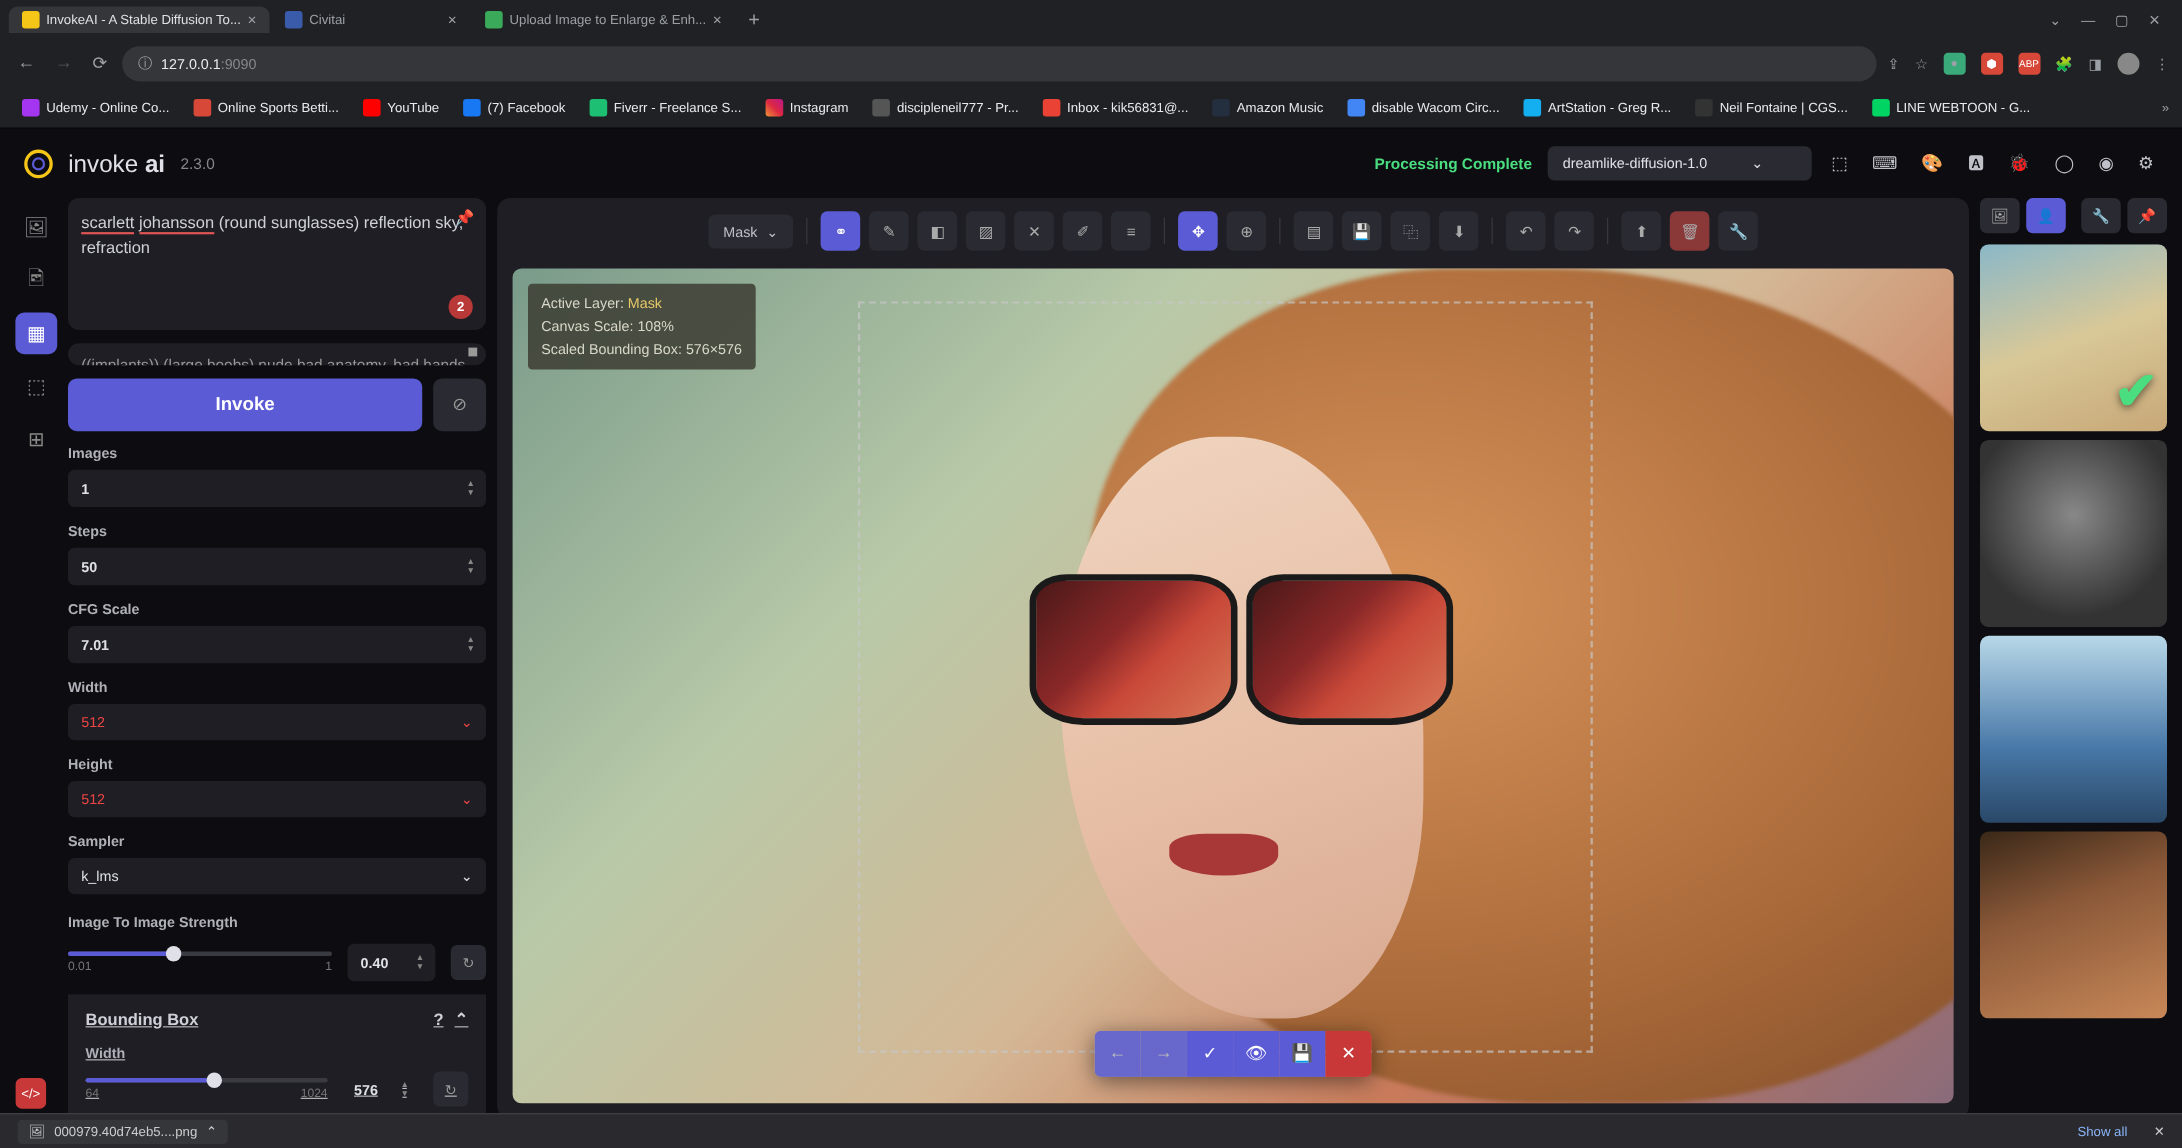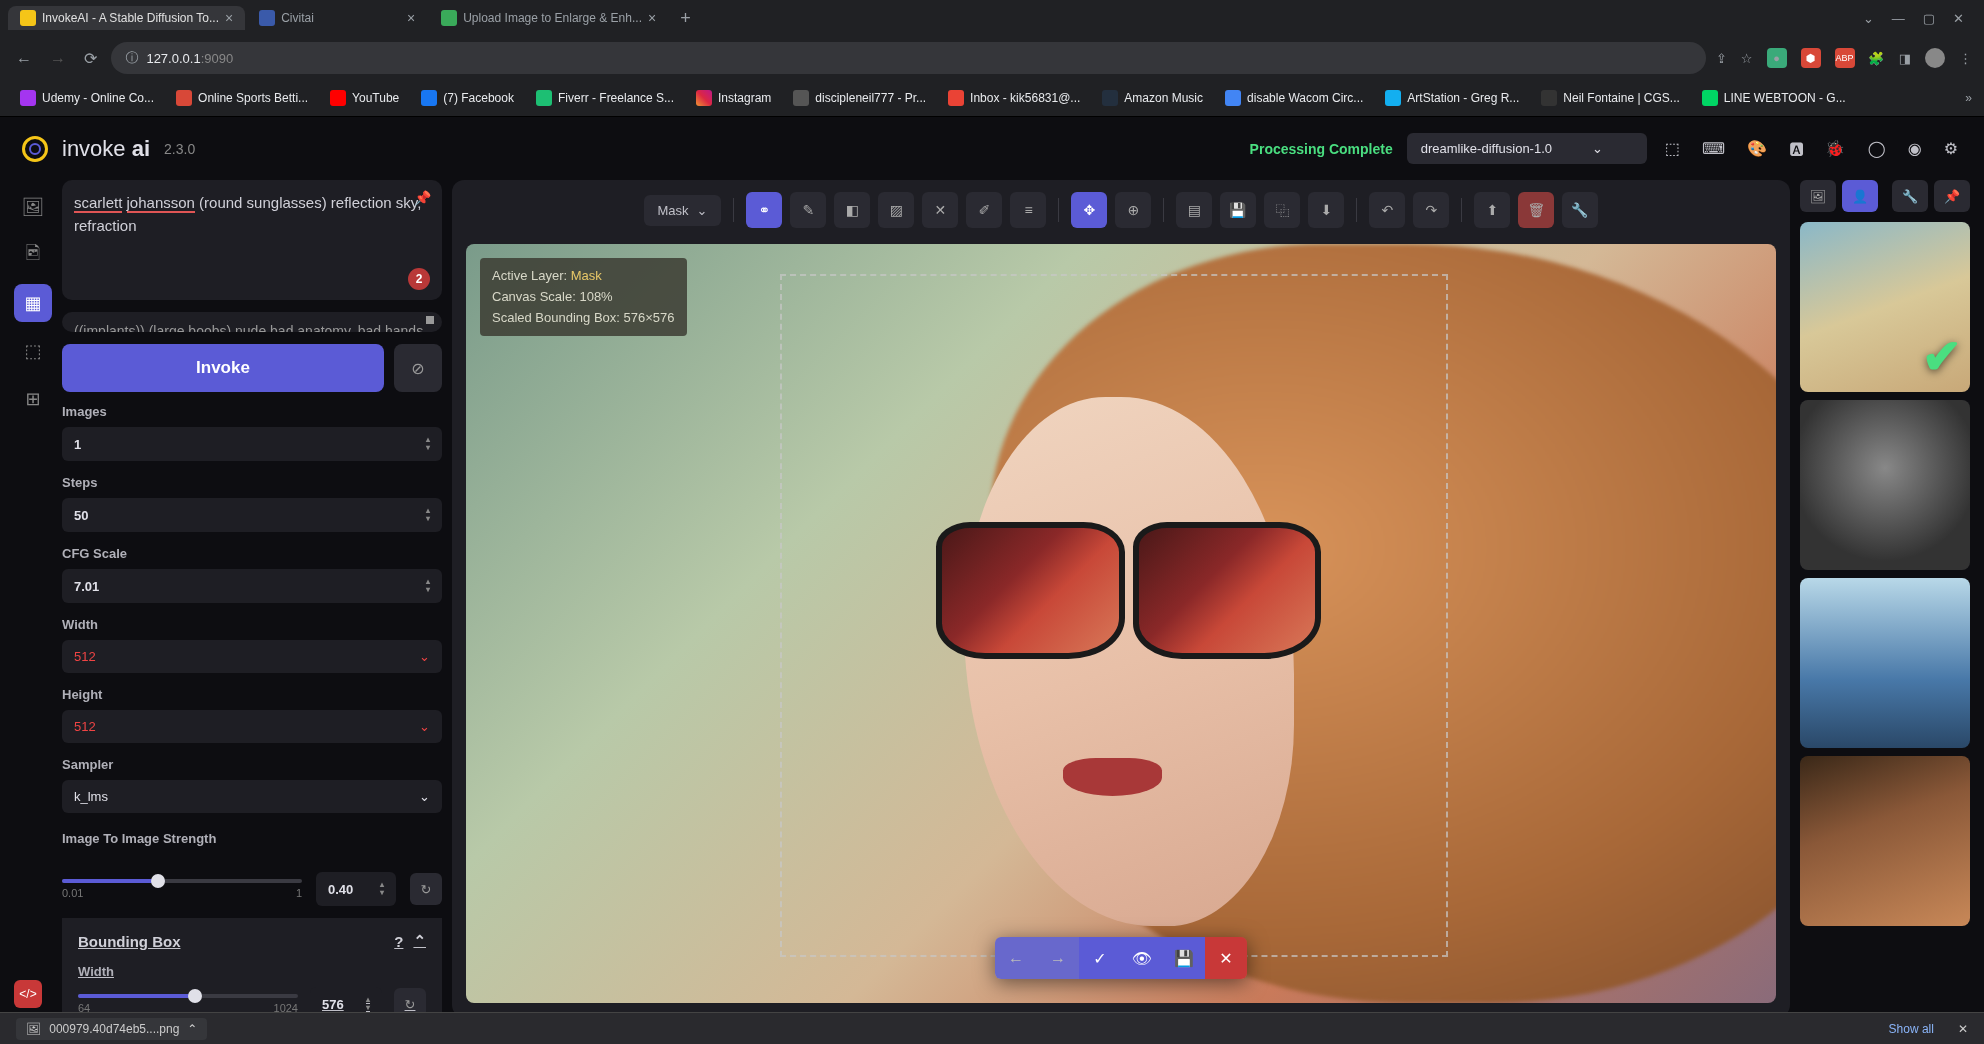--- a/index.html
+++ b/index.html
@@ -55,21 +55,21 @@
 .cancel-btn { width: 48px; background: #2a2a32; border: none; border-radius: 8px; color: #999; cursor: pointer; font-size: 16px; }
 
 .param-grid { display: grid; grid-template-columns: 1fr; gap: 14px 16px; }
 .param label { display: block; font-size: 13px; color: #b0b0b8; font-weight: 600; margin-bottom: 8px; }
 .num-input { background: #1e1e24; border-radius: 6px; padding: 9px 12px; display: flex; align-items: center; justify-content: space-between; color: #e0e0e8; font-weight: 600; }
 .spin { display: flex; flex-direction: column; font-size: 8px; color: #888; cursor: pointer; line-height: 1; }
 .sel { background: #1e1e24; border-radius: 6px; padding: 9px 12px; display: flex; align-items: center; justify-content: space-between; color: #e0e0e8; cursor: pointer; }
 .dim { color: #ef4444; }
 
 .slider-section { margin-top: 6px; }
-.slider-label { font-size: 13px; color: #b0b0b8; font-weight: 600; margin-bottom: 26px; }
+.slider-label { font-size: 13px; color: #b0b0b8; font-weight: 600; margin-bottom: 12px; }
 .slider-row { display: flex; align-items: center; gap: 14px; }
 .slider-track { flex: 1; position: relative; height: 4px; background: #3a3a42; border-radius: 2px; }
 .slider-fill { position: absolute; left: 0; top: 0; height: 100%; background: #5b5bd6; border-radius: 2px; }
 .slider-thumb { position: absolute; top: 50%; width: 14px; height: 14px; background: #e0e0e8; border-radius: 50%; transform: translate(-50%, -50%); cursor: pointer; }
 .slider-minmax { display: flex; justify-content: space-between; font-size: 11px; color: #777; margin-top: 4px; }
 .reset-btn { width: 32px; height: 32px; background: #2a2a32; border-radius: 6px; display: flex; align-items: center; justify-content: center; color: #999; cursor: pointer; }
 
 .accordion { background: #1e1e24; border-radius: 0; padding: 14px 16px; text-decoration: underline; }
 .acc-header { display: flex; align-items: center; gap: 10px; font-weight: 600; font-size: 15px; color: #d0d0d8; }
 .acc-header .spacer { flex: 1; }

